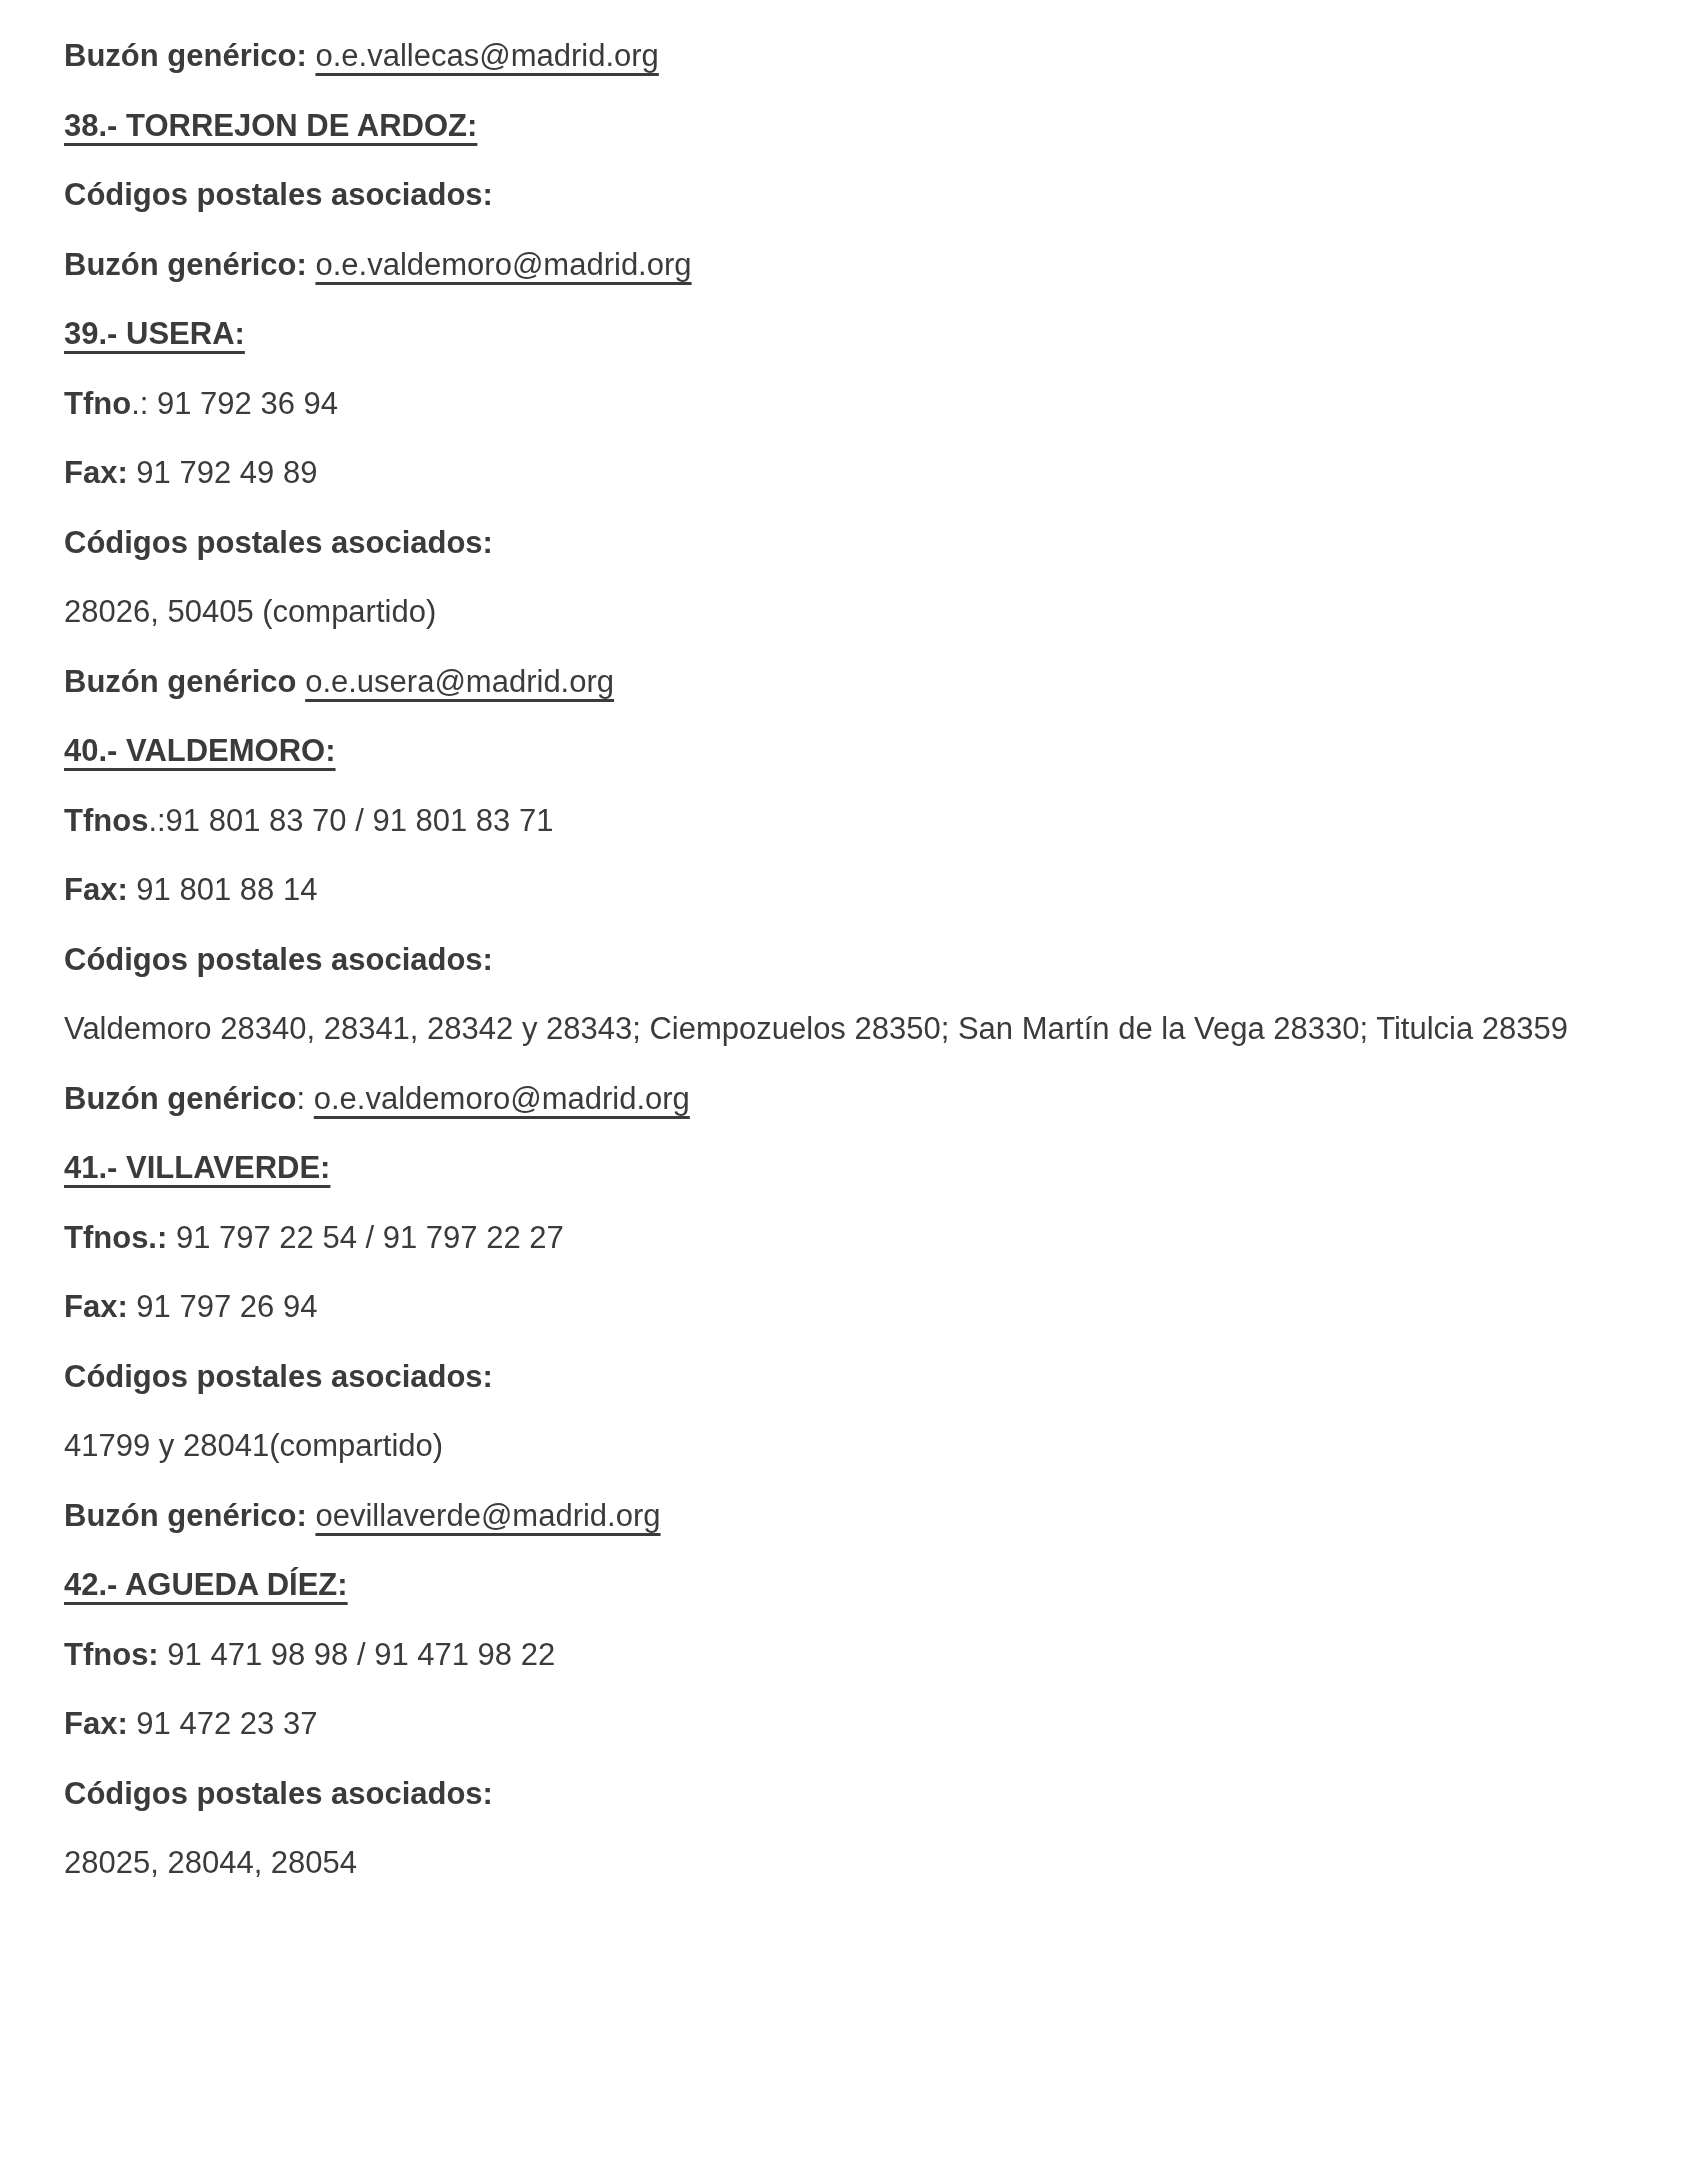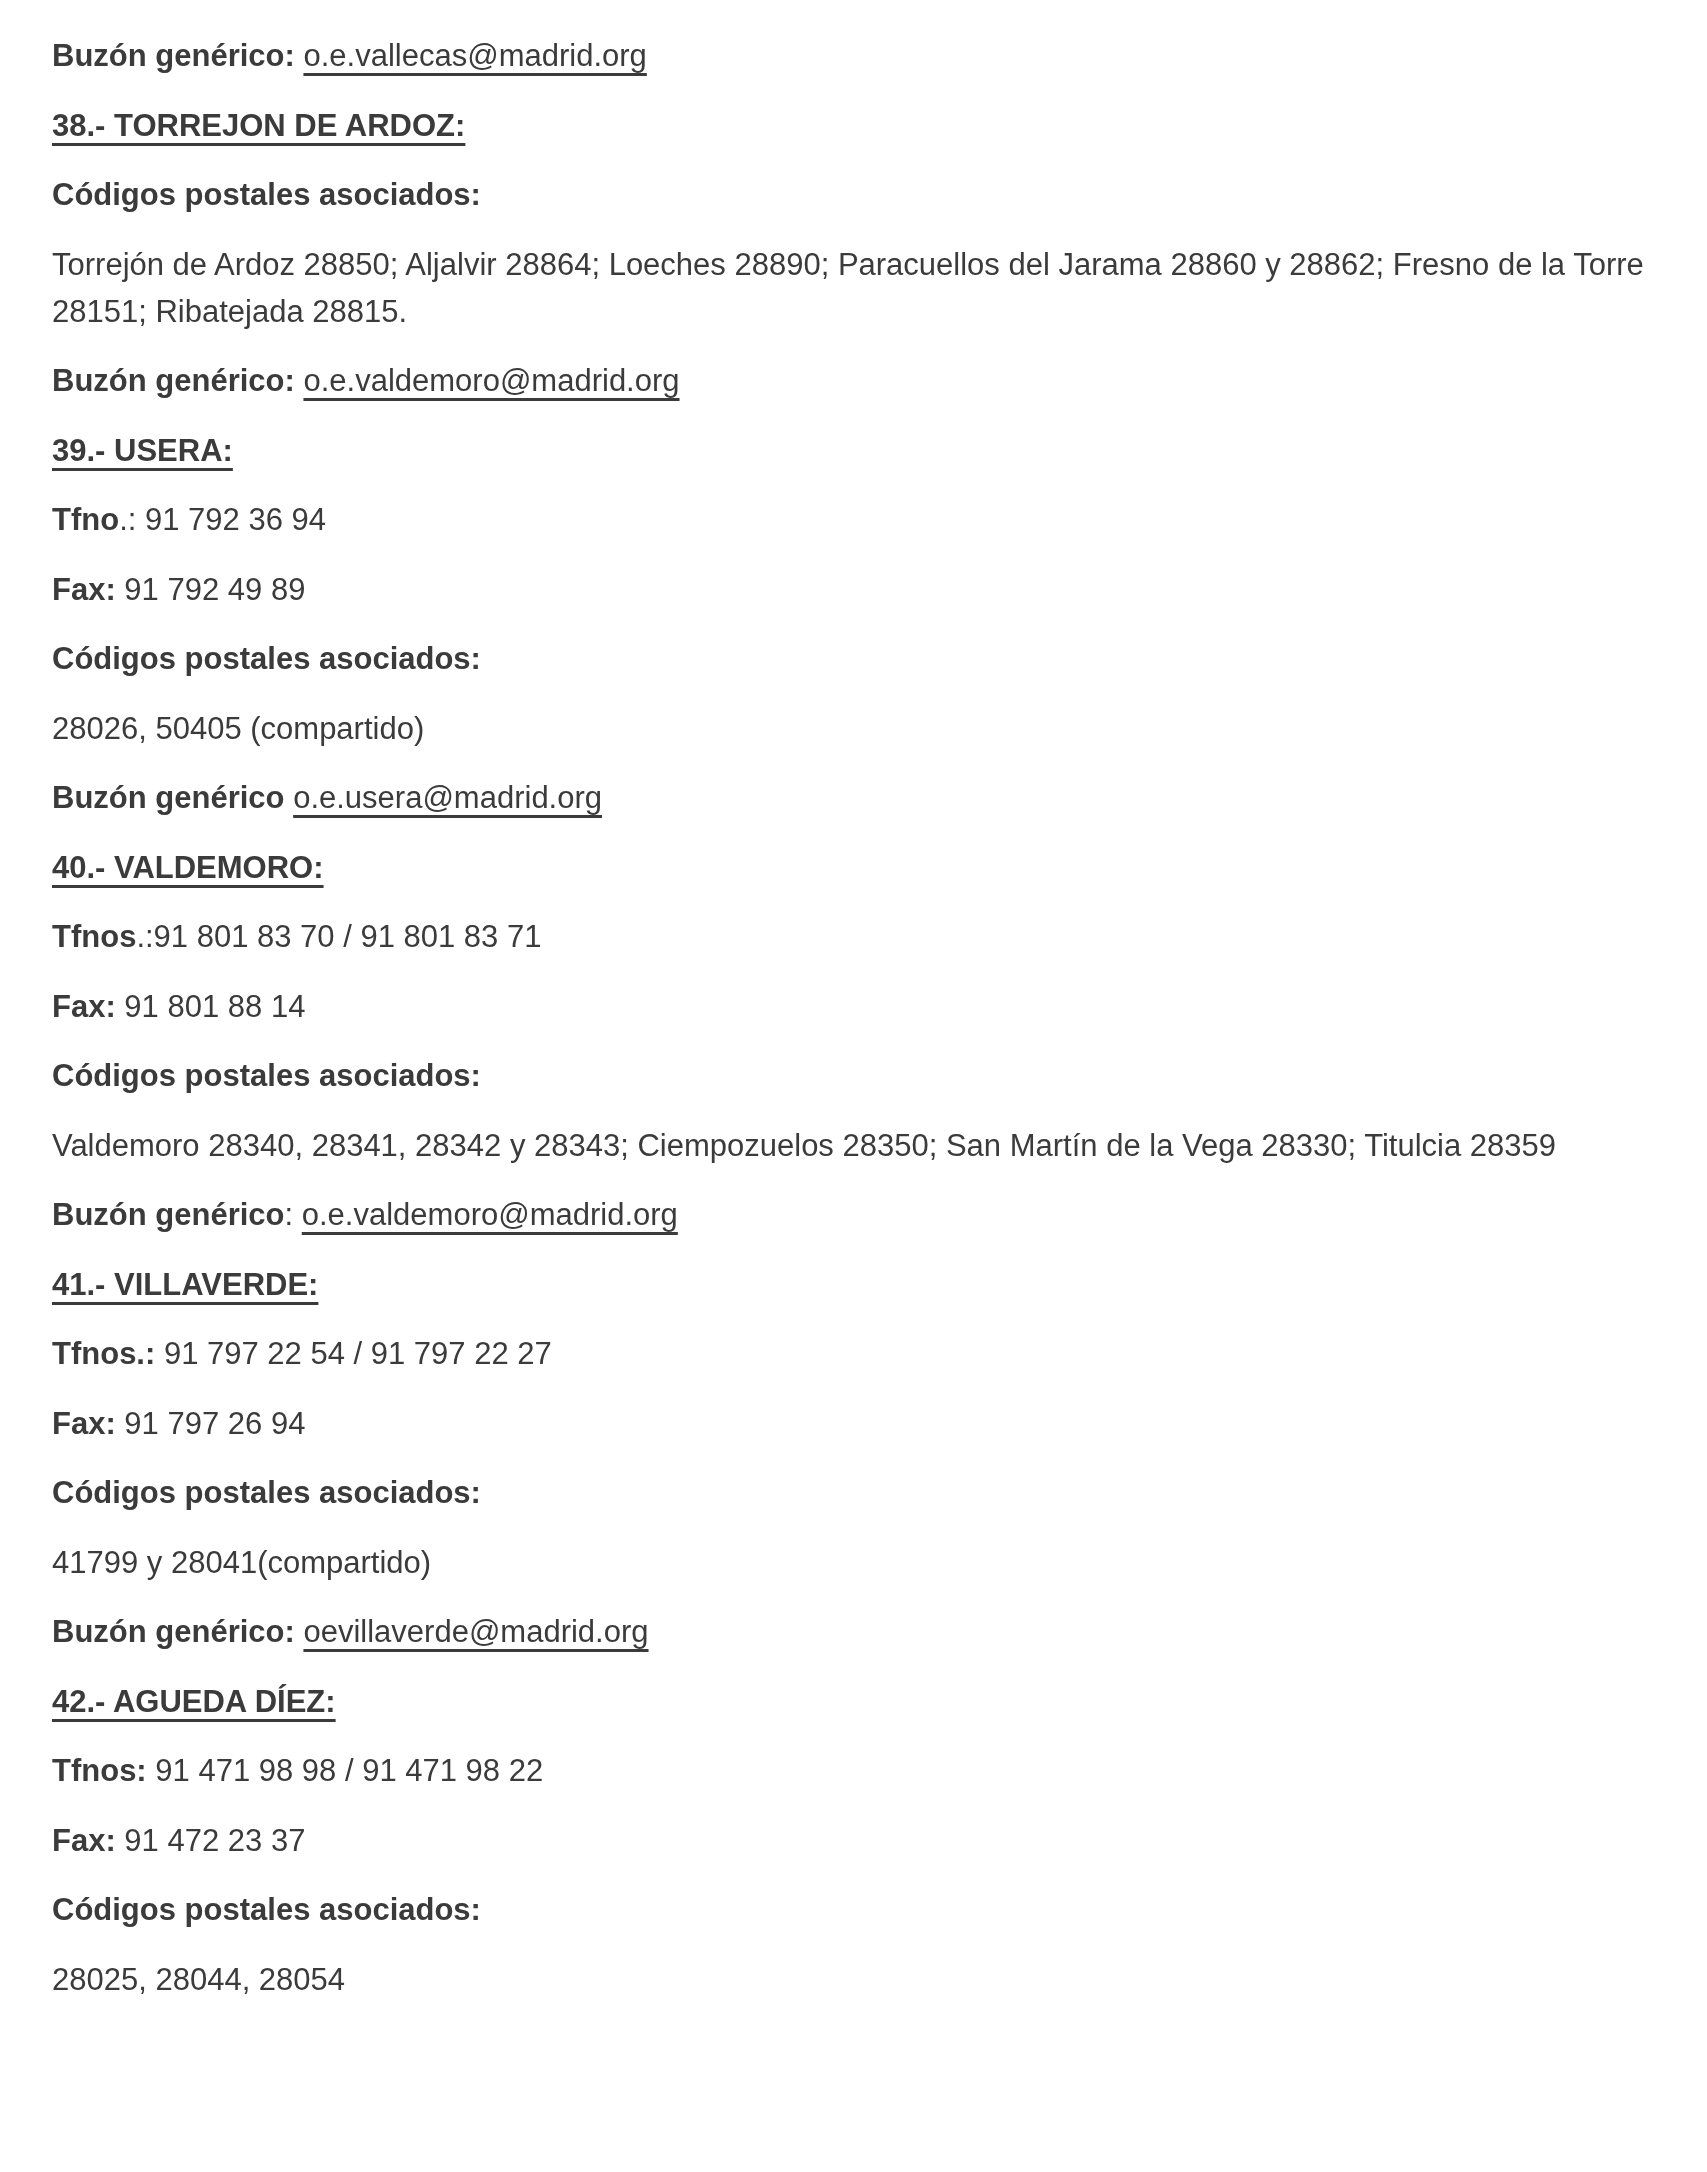--- a/index.html
+++ b/index.html
@@ -9,21 +9,21 @@
   }
   body {
     width: 1707px;
     height: 2172px;
     position: relative;
     overflow: hidden;
   }
   .doc {
     position: absolute;
     top: 32px;
-    left: 52px;
+    left: 64px;
     width: 1629px;
     font-family: "Liberation Sans", sans-serif;
     font-size: 31px;
     line-height: 47px;
     color: #3b3b3b;
     -webkit-font-smoothing: antialiased;
   }
   .doc p {
     margin: 0 0 22.5px 0;
     white-space: pre-wrap;
@@ -42,21 +42,20 @@
     cursor: pointer;
   }
 </style>
 </head>
 <body>
 
 <div class="doc">
     <p><span class="b">Buzón genérico: </span><a class="email" href="mailto:o.e.vallecas@madrid.org">o.e.vallecas@madrid.org</a></p>
     <p><span class="b u">38.- TORREJON DE ARDOZ:</span></p>
     <p><span class="b">Códigos postales asociados:</span></p>
-    <p><span>Torrejón de Ardoz 28850; Aljalvir 28864; Loeches 28890; Paracuellos del Jarama 28860 y 28862; Fresno de la Torre 28151; Ribatejada 28815.</span></p>
     <p><span class="b">Buzón genérico: </span><a class="email" href="mailto:o.e.torrejon@madrid.org">o.e.valdemoro@madrid.org</a></p>
     <p><span class="b u">39.- USERA:</span></p>
     <p><span class="b">Tfno</span><span>.: 91 792 36 94</span></p>
     <p><span class="b">Fax:</span><span> 91 792 49 89</span></p>
     <p><span class="b">Códigos postales asociados:</span></p>
     <p><span>28026, 50405 (compartido)</span></p>
     <p><span class="b">Buzón genérico</span><span> </span><a class="email" href="mailto:o.e.usera@madrid.org">o.e.usera@madrid.org</a></p>
     <p><span class="b u">40.- VALDEMORO:</span></p>
     <p><span class="b">Tfnos</span><span>.:91 801 83 70 / 91 801 83 71</span></p>
     <p><span class="b">Fax:</span><span> 91 801 88 14</span></p>

